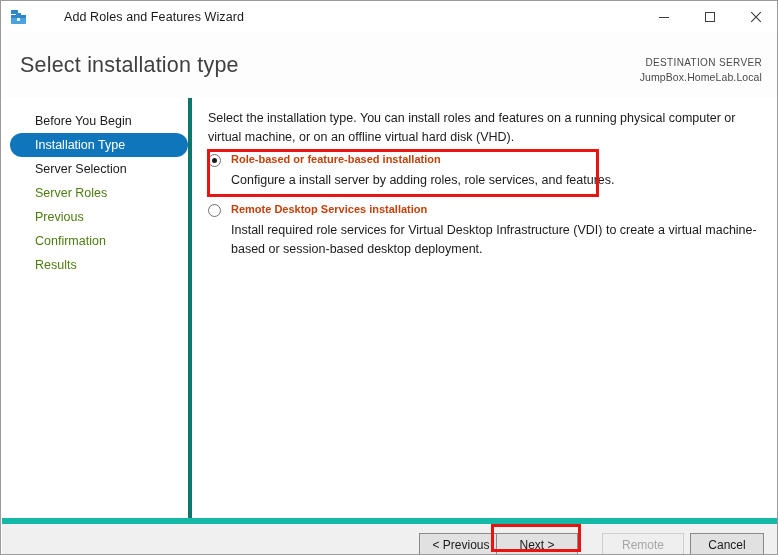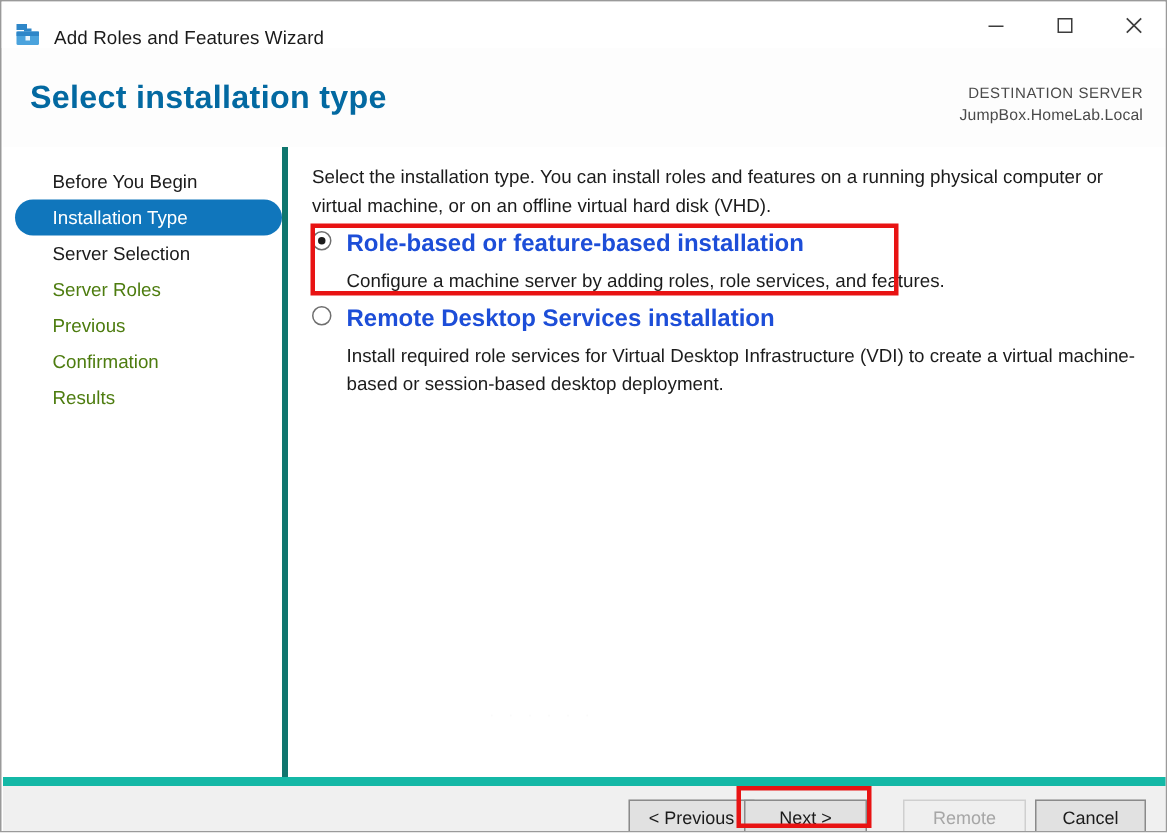--- a/index.html
+++ b/index.html
@@ -24,21 +24,22 @@
   }
 
   
   .titlebar {
     position: absolute;
     left: 0; top: 0;
     width: 778px;
     height: 31px;
     background: #ffffff;
     display: flex;
-    align-items: flex-end;
+    align-items: center;
+    gap: 28px;
   }
   .title-icon {
     width: 18px;
     height: 18px;
     margin-left: 9px;
     margin-right: 8px;
     flex: 0 0 auto;
     position: relative;
   }
   .title-text {
@@ -72,22 +73,22 @@
     left: 1px; top: 31px;
     width: 776px;
     height: 66px;
     background: #fdfdfd;
   }
   .page-title {
     position: absolute;
     left: 18px;
     top: 21px;
     font-size: 21.5px;
-    color: #0369a1;
-    font-weight: 700;
+    color: #404040;
+    font-weight: 400;
     letter-spacing: 0.2px;
     white-space: nowrap;
   }
   .dest-wrap {
     position: absolute;
     right: 16px;
     top: 24px;
     text-align: right;
     line-height: 1.35;
   }
@@ -186,23 +187,23 @@
   }
   .radio.checked::after {
     content: "";
     position: absolute;
     left: 3px; top: 3px;
     width: 5px; height: 5px;
     border-radius: 50%;
     background: #1b1b1b;
   }
   .opt-title {
-    font-size: 16px;
+    font-size: 11px;
     font-weight: bold;
-    color: #1d4ed8;
+    color: #c2410c;
     line-height: 1.35;
     white-space: nowrap;
   }
   .opt-desc {
     margin-left: 23px;
     margin-top: 4px;
     font-size: 12.5px;
     color: #1b1b1b;
     line-height: 1.52;
     width: 533px;
@@ -333,21 +334,21 @@
 
     <div class="content">
 
       <div class="intro">Select the installation type. You can install roles and features on a running physical computer or virtual machine, or on an offline virtual hard disk (VHD).</div>
 
       <div class="option-block opt1">
         <div class="opt-row">
           <span class="radio checked"></span>
           <span class="opt-title">Role-based or feature-based installation</span>
         </div>
-        <div class="opt-desc">Configure a machine server by adding roles, role services, and features.</div>
+        <div class="opt-desc">Configure a install server by adding roles, role services, and features.</div>
       </div>
 
       <div class="option-block opt2">
         <div class="opt-row">
           <span class="radio"></span>
           <span class="opt-title">Remote Desktop Services installation</span>
         </div>
         <div class="opt-desc">Install required role services for Virtual Desktop Infrastructure (VDI) to create a virtual machine-based or session-based desktop deployment.</div>
       </div>
 

